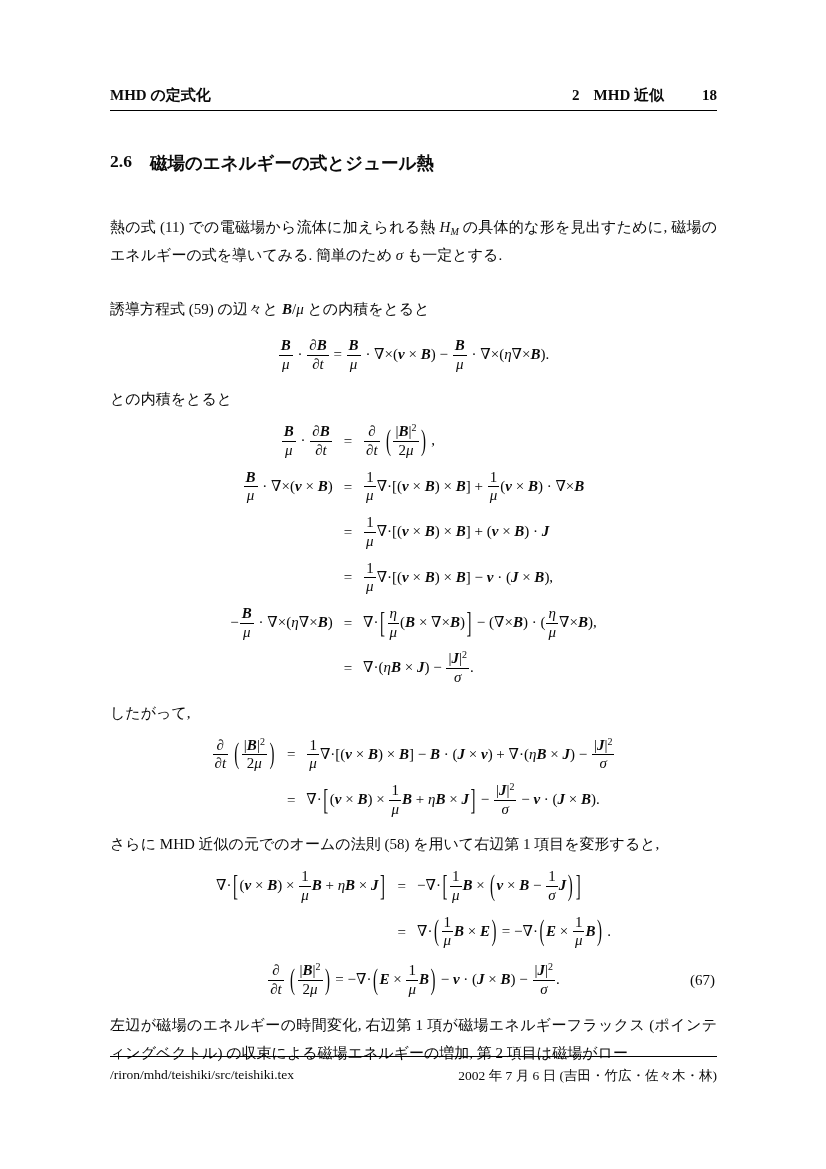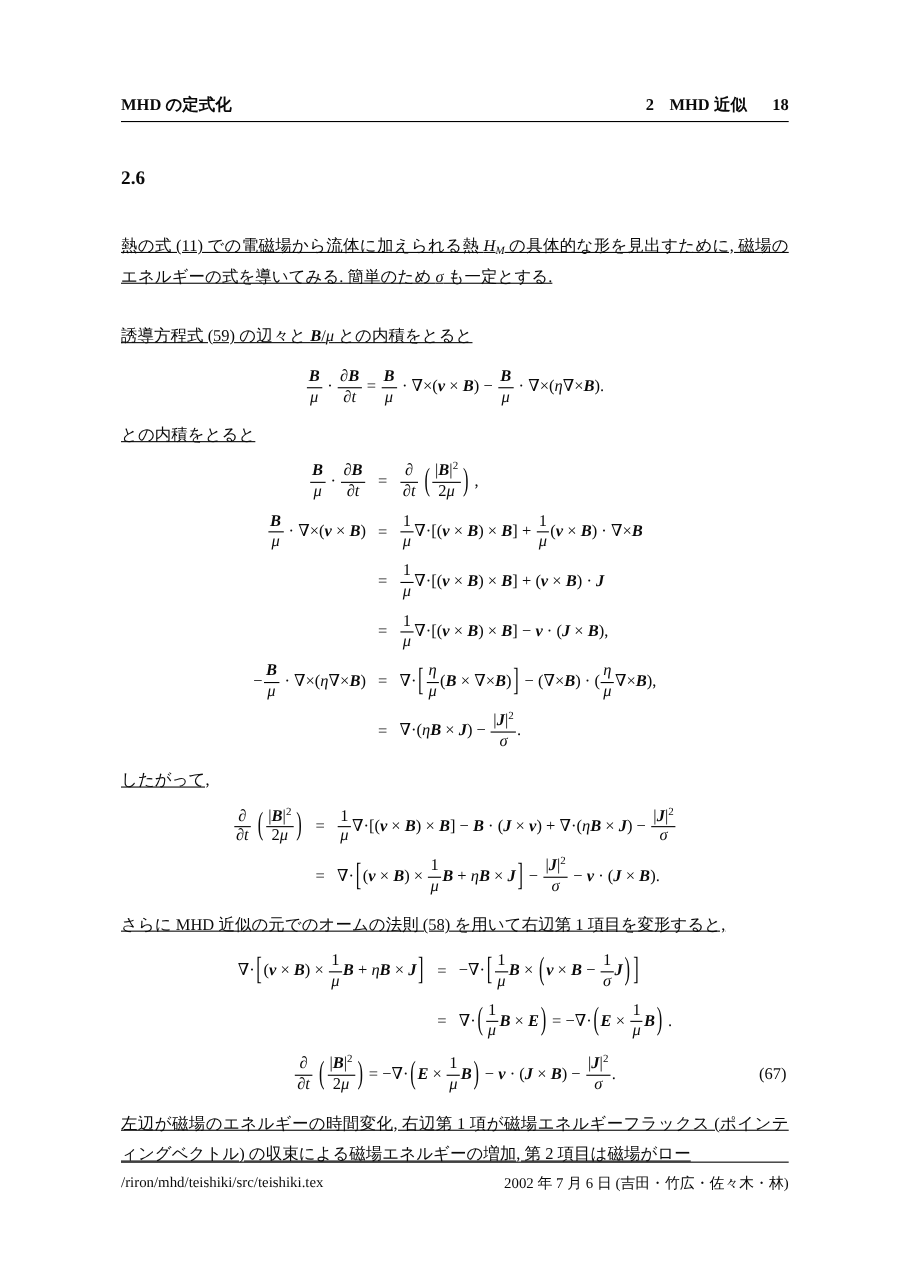--- a/index.html
+++ b/index.html
@@ -7,28 +7,28 @@
     width:826px;height:1169px;background:#ffffff;color:#0a0a0a;
     font-family:"Liberation Serif","DejaVu Serif",serif;
     position:relative;overflow:hidden;
   }
   .content{position:absolute;left:110px;width:607px;top:0;}
 
   
   .hdr{display:flex;justify-content:space-between;align-items:baseline;
        margin-top:86px;font-weight:bold;font-size:15px;}
   .hdr-right{display:flex;gap:14px;align-items:baseline;}
-  .hdr-right .pgno{margin-left:9px;font-family:Liberation Serif, serif;}
+  .hdr-right .pgno{margin-left:24px;font-family:Liberation Serif, serif;}
   .hdr-rule{border-bottom:1.6px solid #000;margin-top:5px;}
 
   
   .sec{margin-top:40px;font-size:17.5px;font-weight:bold;display:flex;gap:18px;}
 
   
-  .para{font-size:15px;line-height:28px;text-align:justify;margin-top:26px;text-decoration:underline;}
+  .para{font-size:15px;line-height:28px;text-align:justify;margin-top:26px;}
   .para.tight{margin-top:12px;}
 
   
   .eqline{font-size:15px;text-align:center;margin-top:14px;line-height:1.25;}
   .eqalign{display:grid;grid-template-columns:auto auto auto;justify-content:center;
            row-gap:9px;column-gap:9px;align-items:center;font-size:15px;
            margin-top:10px;line-height:1.25;}
   .lhs{text-align:right;}
   .rel{text-align:center;padding:0 2px;}
   .rhs{text-align:left;}
@@ -61,20 +61,21 @@
     <span class="hdr-right">
       <span>2</span>
       <span>MHD 近似</span>
       <span class="pgno">18</span>
     </span>
   </div>
   <div class="hdr-rule"></div>
 
   <div class="sec">
     <span>2.6</span>
+    <span>磁場のエネルギーの式とジュール熱</span>
   </div>
 
   <div class="para" style="margin-top:38px">熱の式 (11) での電磁場から流体に加えられる熱 <span class="it">H</span><span class="sb"><span class="it">M</span></span> の具体的な形を見出すために, 磁場のエネルギーの式を導いてみる. 簡単のため <span class="it">σ</span> も一定とする.</div>
 
   <div class="para">誘導方程式 (59) の辺々と <span class="vec">B</span>/<span class="it">μ</span> との内積をとると</div>
 
   <div class="eqline"><span class="frac"><span class="fn"><span class="vec">B</span></span><span class="fd"><span class="it">μ</span></span></span> · <span class="frac"><span class="fn">∂<span class="vec">B</span></span><span class="fd">∂<span class="it">t</span></span></span> = <span class="frac"><span class="fn"><span class="vec">B</span></span><span class="fd"><span class="it">μ</span></span></span> · ∇×(<span class="vec">v</span> × <span class="vec">B</span>) − <span class="frac"><span class="fn"><span class="vec">B</span></span><span class="fd"><span class="it">μ</span></span></span> · ∇×(<span class="it">η</span>∇×<span class="vec">B</span>).</div>
 
   <div class="para tight">との内積をとると</div>
 

